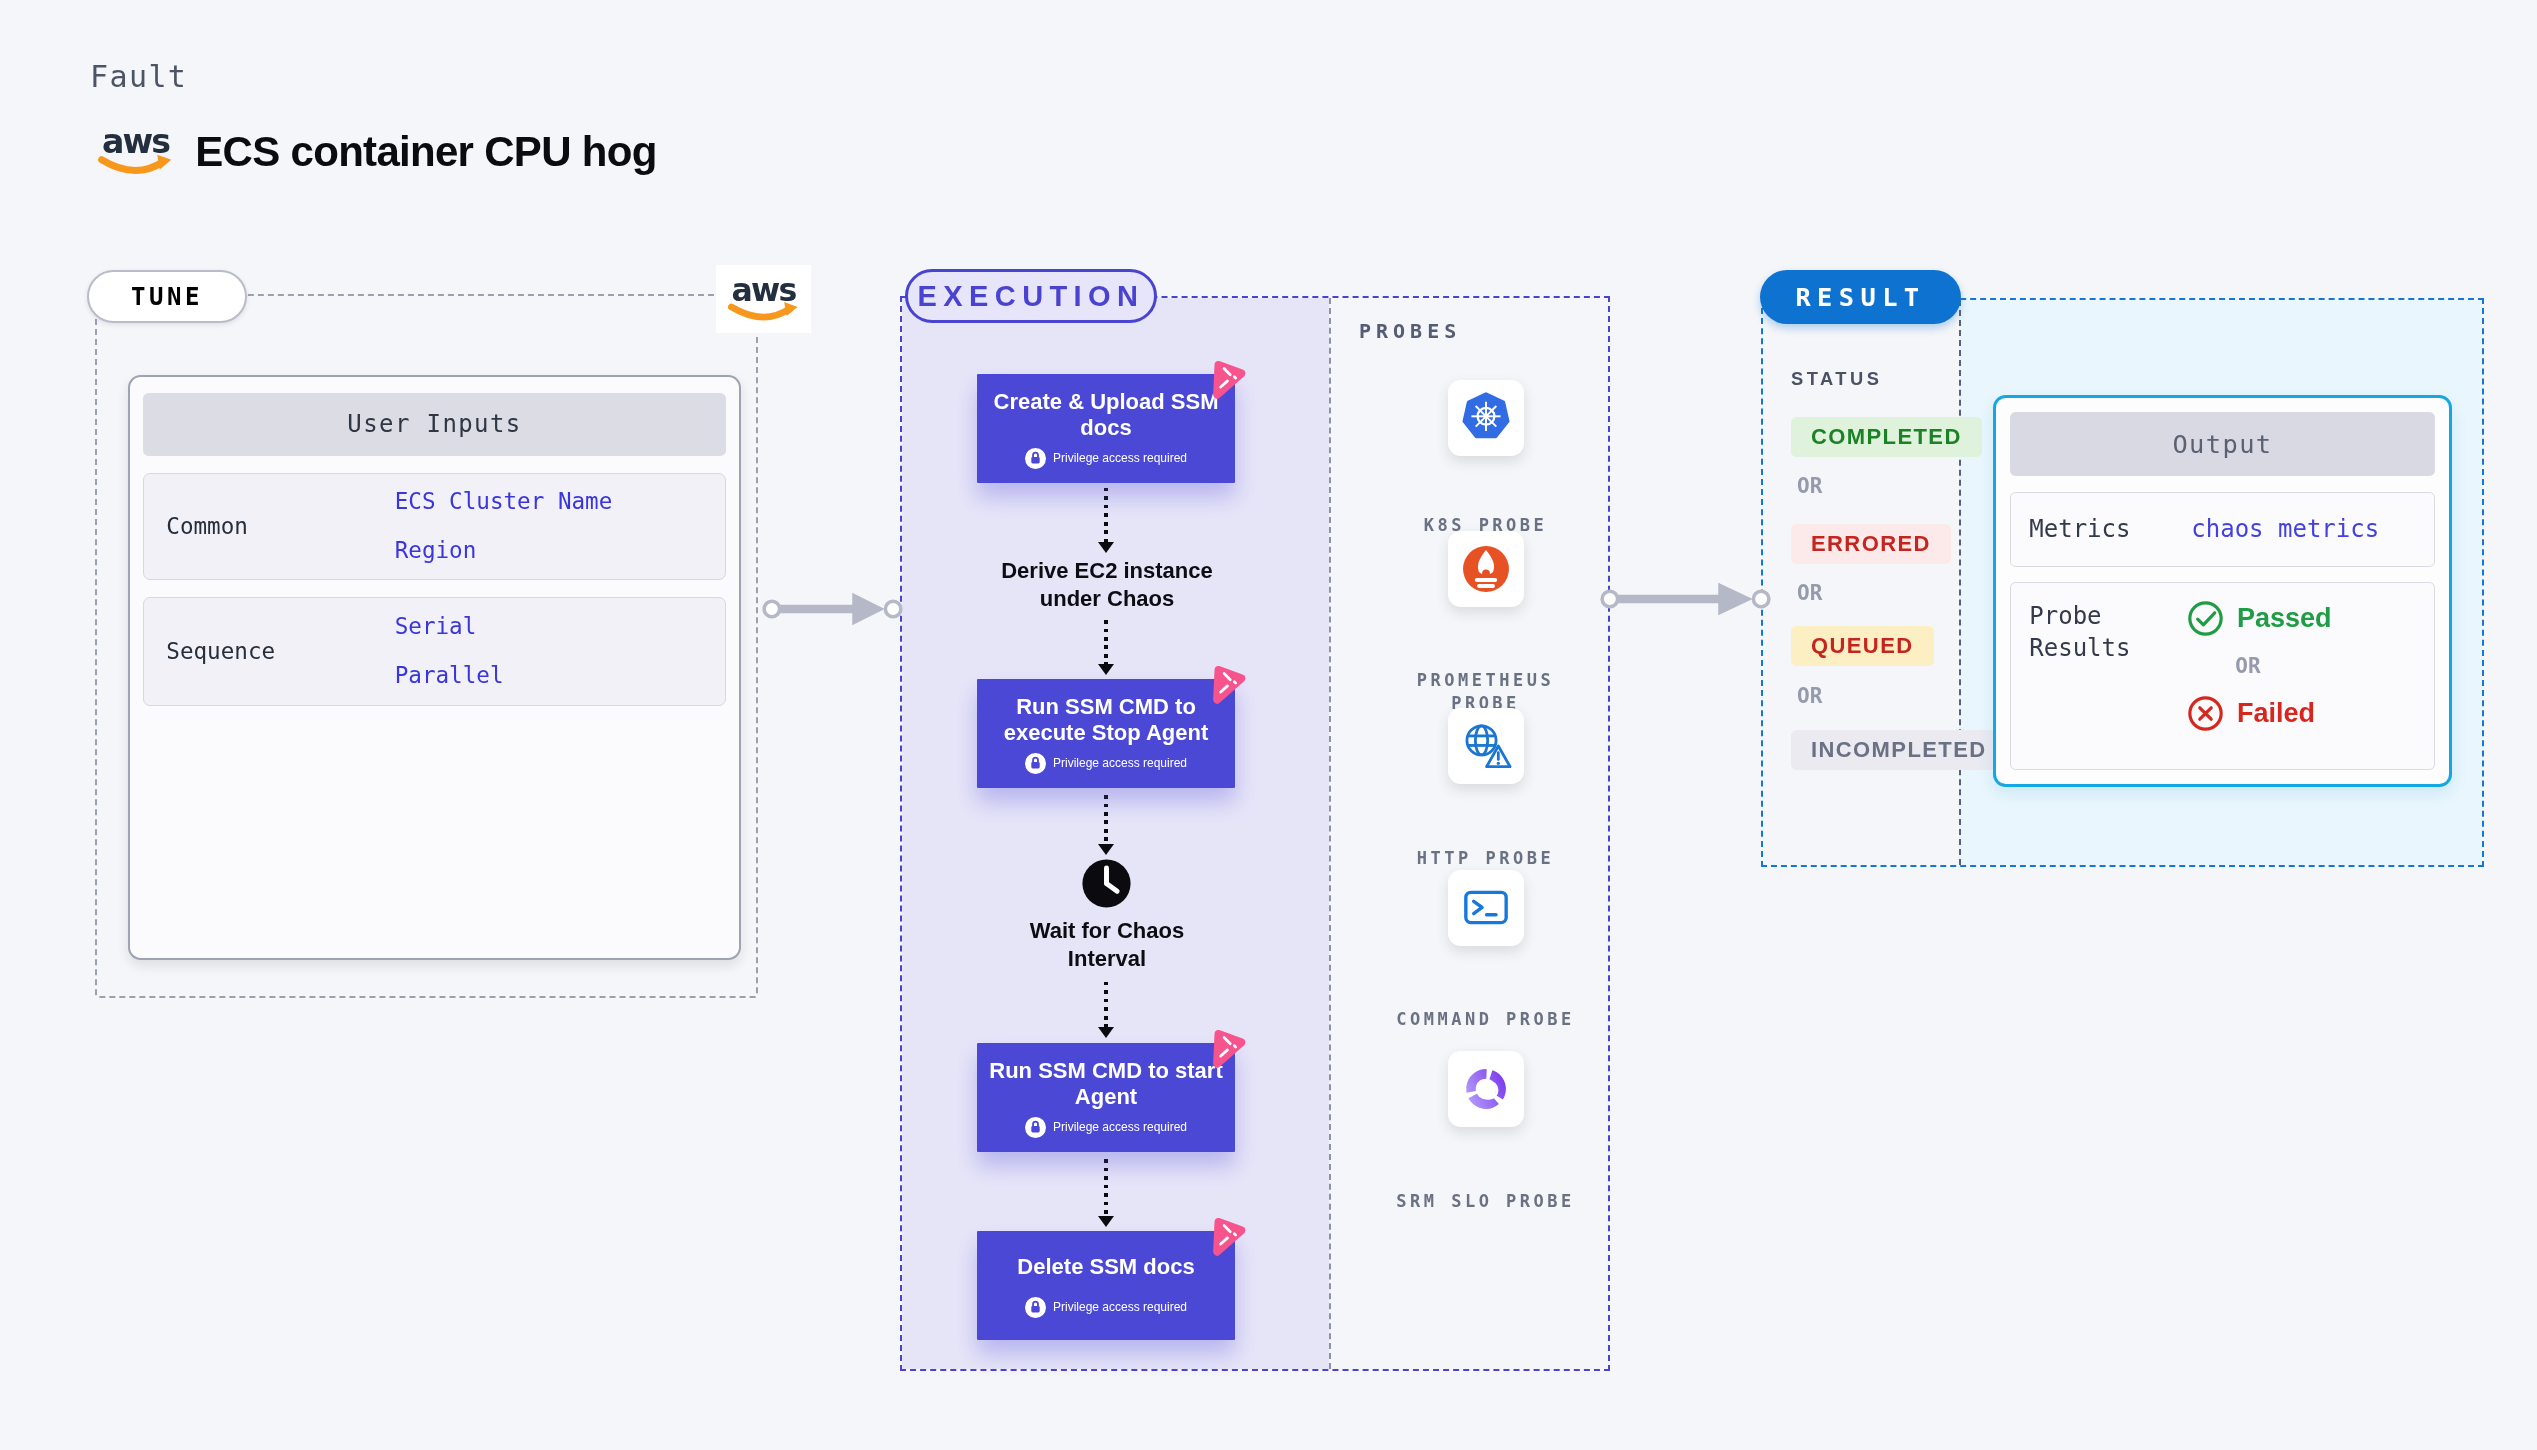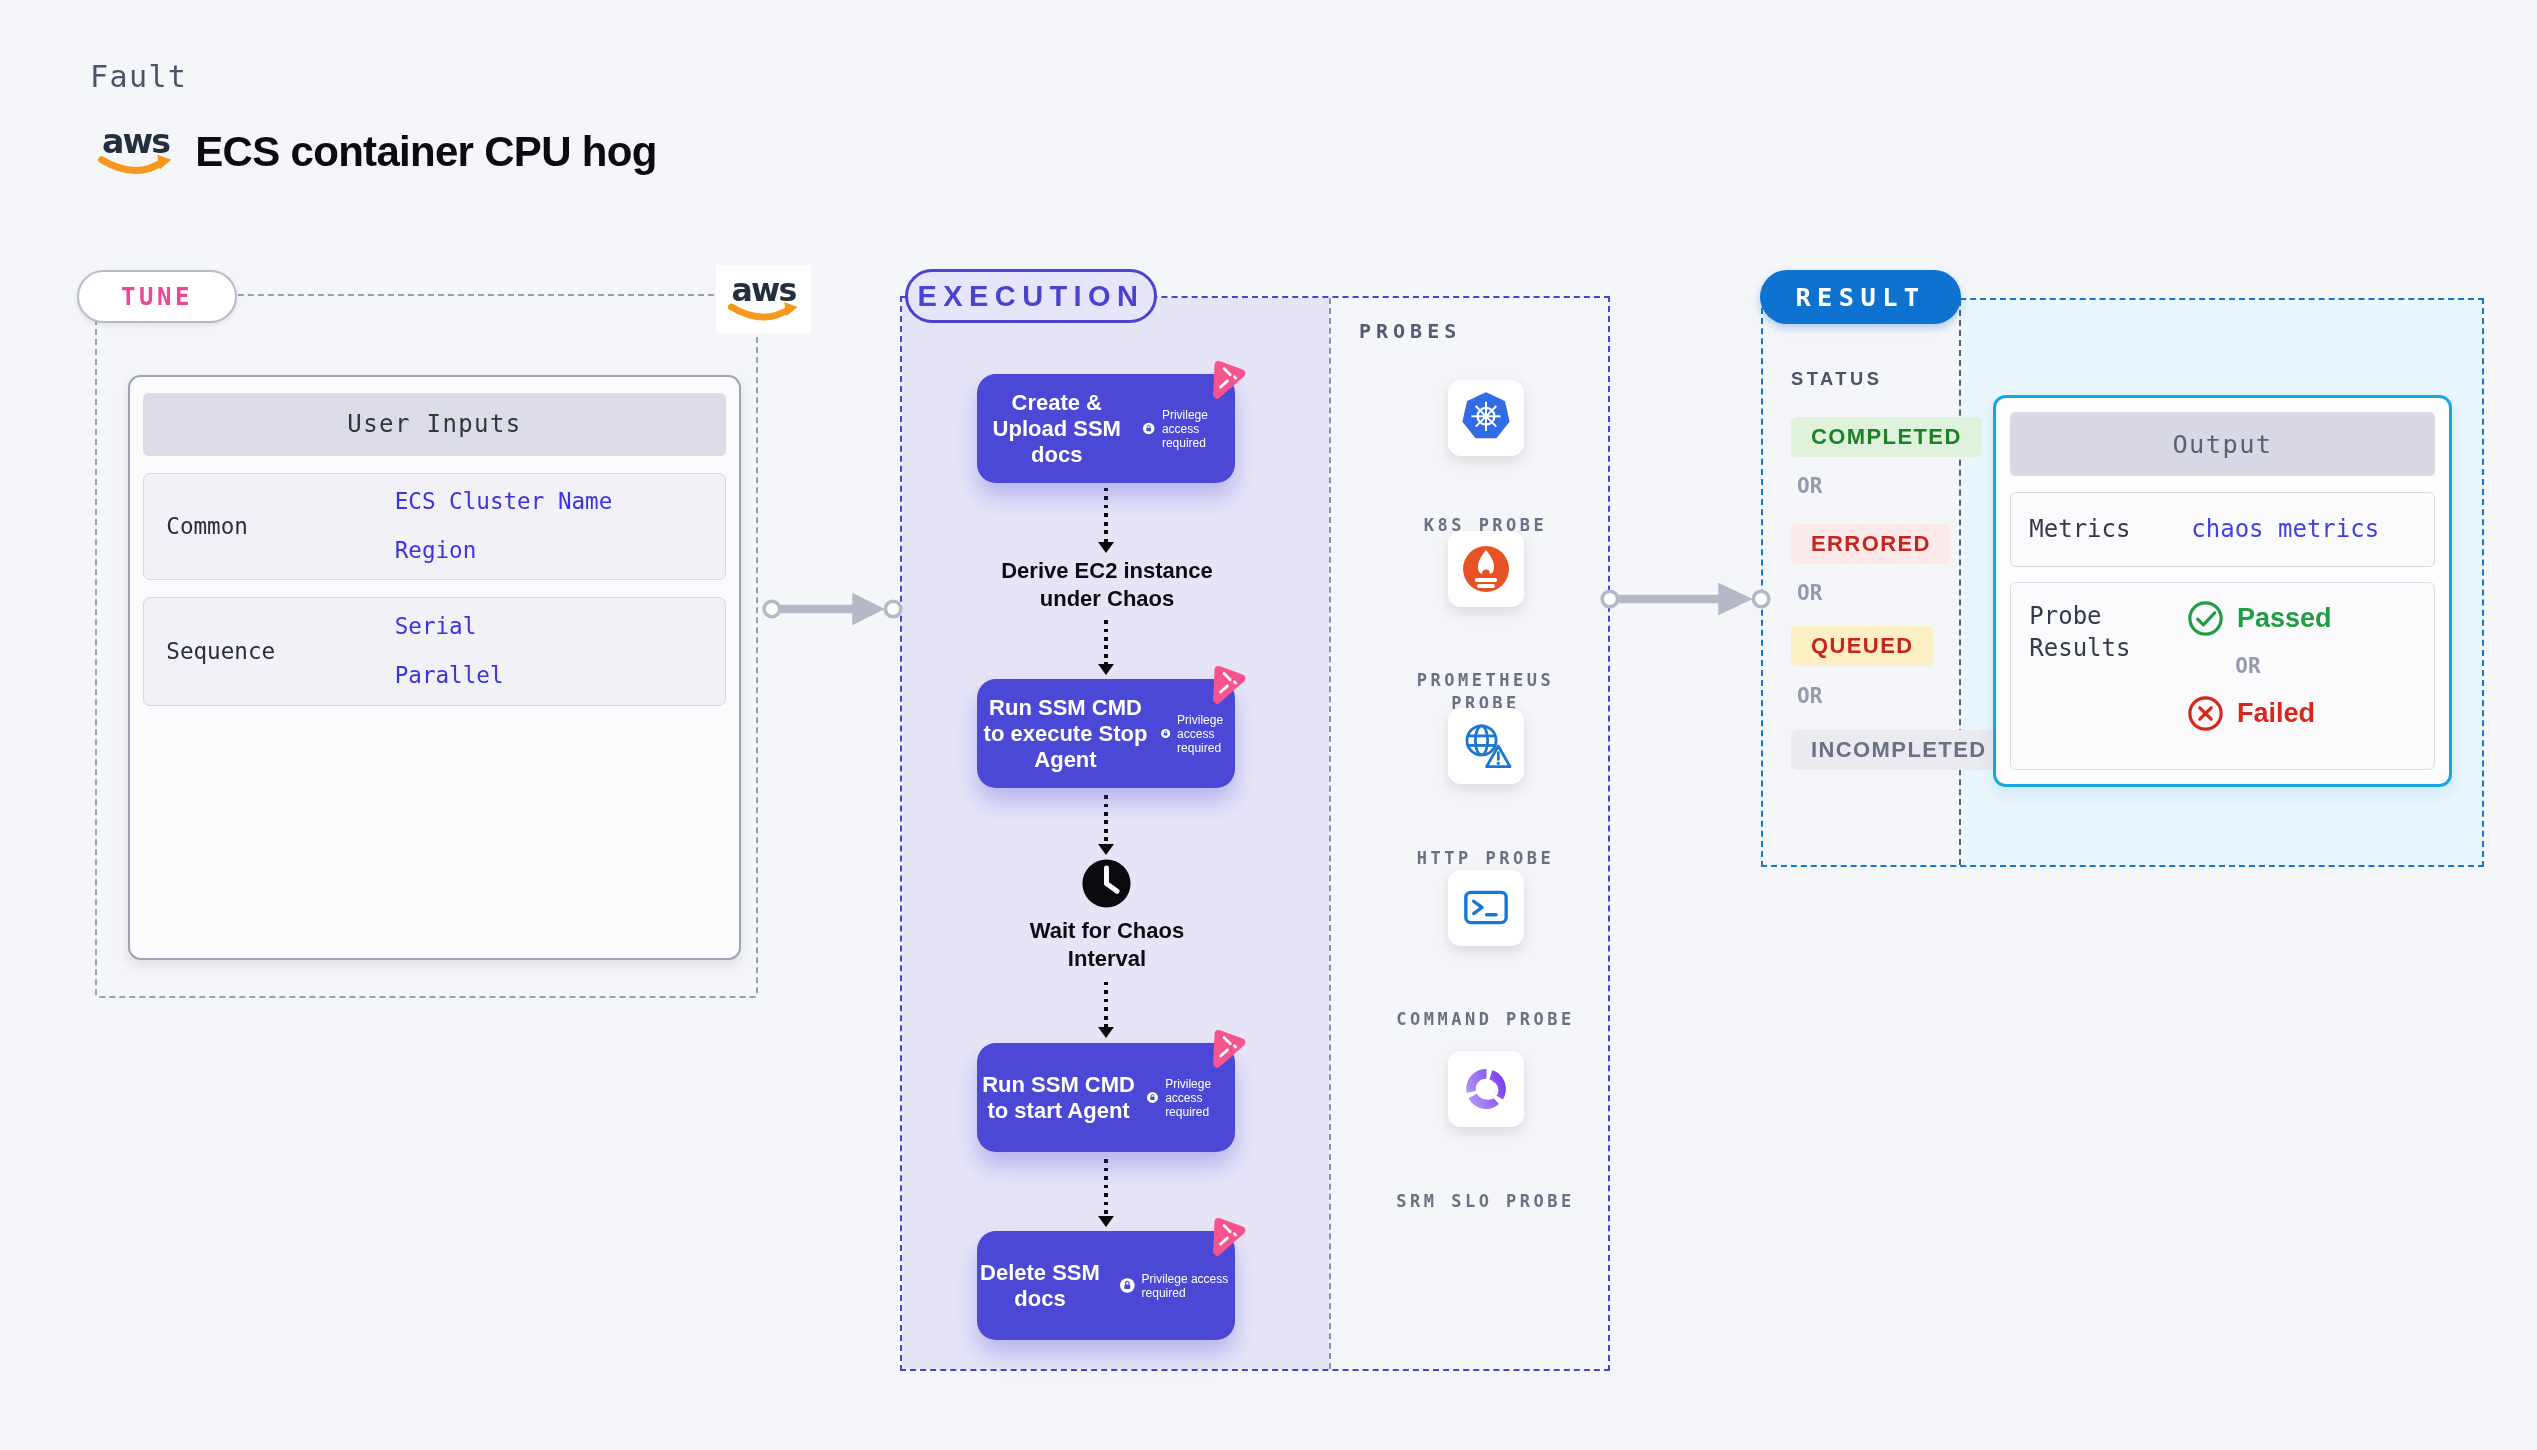--- a/index.html
+++ b/index.html
@@ -17,23 +17,23 @@
   .abs{position:absolute;}
 
   
   .fault{left:90px;top:59px;font-family:var(--mono);font-size:30px;font-weight:500;color:#4C5566;letter-spacing:1.4px;}
   .title-row{left:94px;top:119px;display:flex;align-items:center;gap:18.3px;}
   .page-title{font-size:42px;font-weight:bold;color:#0A0C11;letter-spacing:-0.7px;}
   .aws-logo{width:83px;height:65px;}
 
   
   .tune-box{left:95px;top:294px;width:663px;height:704px;border:2.1px dashed #9AA0AC;border-radius:2.8px;}
-  .tune-pill{left:77px;top:270px;width:160px;height:53px;background:#FFFFFF;border:2.1px solid #B9BCC8;border-radius:28px;
+  .tune-pill{left:87px;top:270px;width:160px;height:53px;background:#FFFFFF;border:2.1px solid #B9BCC8;border-radius:28px;
     display:flex;align-items:center;justify-content:center;font-family:var(--mono);font-weight:bold;font-size:24px;
-    letter-spacing:3.5px;color:#ec4899;z-index:6;box-shadow:0 2.1px 5.6px rgba(30,35,60,.10);}
+    letter-spacing:3.5px;color:#000000;z-index:6;box-shadow:0 2.1px 5.6px rgba(30,35,60,.10);}
   .aws-patch{left:716px;top:265px;width:95px;height:68px;background:#FFFFFF;z-index:5;display:flex;align-items:center;justify-content:center;}
   .aws-patch svg{width:79px;height:62px;}
   .ui-card{left:128px;top:375px;width:613px;height:585px;background:#FBFBFD;border:2.8px solid #9DA3B0;border-radius:12.7px;
     box-shadow:0 5.6px 11.3px rgba(25,30,50,.10);z-index:2;padding:15.5px 12.7px;display:flex;flex-direction:column;gap:17px;}
   .ui-header{height:63px;background:#DCDCE5;border-radius:5.6px;font-family:var(--mono);font-size:24px;color:#2F3644;
     display:flex;align-items:center;justify-content:center;letter-spacing:1.4px;}
   .ui-row{background:#F1F1F7;border:1.4px solid #D6D8E2;border-radius:7px;display:flex;}
   .row-label{width:251px;padding-left:22.6px;font-family:var(--mono);font-size:22.6px;color:#262D3B;line-height:32px;}
   .row-label.v-center{align-self:center;}
   .row-label.v-top{padding-top:21px;}
@@ -44,22 +44,22 @@
   
   .conn{z-index:4;}
 
   
   .exec-box{left:900px;top:296px;width:710px;height:1075px;border:2.1px dashed var(--exec-border);}
   .exec-fill{position:absolute;left:0;top:0;bottom:0;width:427px;background:#E6E5F8;}
   .probes-divider{position:absolute;left:427px;top:0;bottom:0;border-left:2.1px dashed #8C93A6;}
   .exec-pill{left:905px;top:269px;width:252px;height:54px;background:#E6E5FA;border:3.5px solid var(--exec-border);
     border-radius:32px;display:flex;align-items:center;justify-content:center;font-family:Liberation Sans, sans-serif;font-weight:bold;
     font-size:29px;letter-spacing:6.4px;color:var(--exec-border);z-index:6;}
-  .step{left:977px;width:258px;height:109px;background:var(--indigo);border-radius:19px;color:#fff;
-    box-shadow:0 14px 22.6px rgba(75,72,214,.30);display:flex;flex-direction:row;align-items:center;justify-content:flex-start;
+  .step{left:977px;width:258px;height:109px;background:var(--indigo);border-radius:1px;color:#fff;
+    box-shadow:0 14px 22.6px rgba(75,72,214,.30);display:flex;flex-direction:column;align-items:center;justify-content:center;
     gap:7px;z-index:3;}
   .step-title{font-size:22px;font-weight:bold;text-align:center;line-height:26px;max-width:236px;}
   .step-priv{display:flex;align-items:center;gap:7px;font-size:12px;}
   .step.spread{gap:17px;}
   .pink-badge{position:absolute;top:-15.5px;right:-12.7px;width:41px;height:41px;}
   .flow-text{left:987px;width:240px;text-align:center;font-size:22px;font-weight:bold;color:#0B0D13;line-height:28px;z-index:2;}
   .flow-arrow{left:1104px;width:3.5px;z-index:1;
     background-image:repeating-linear-gradient(to bottom,#0B0B0F 0 3.5px,transparent 3.5px 8.5px);}
   .flow-arrow::after{content:"";position:absolute;bottom:-4.2px;left:50%;transform:translateX(-50%);
     border:8.5px solid transparent;border-top:11.3px solid #0B0B0F;border-bottom:0;}

